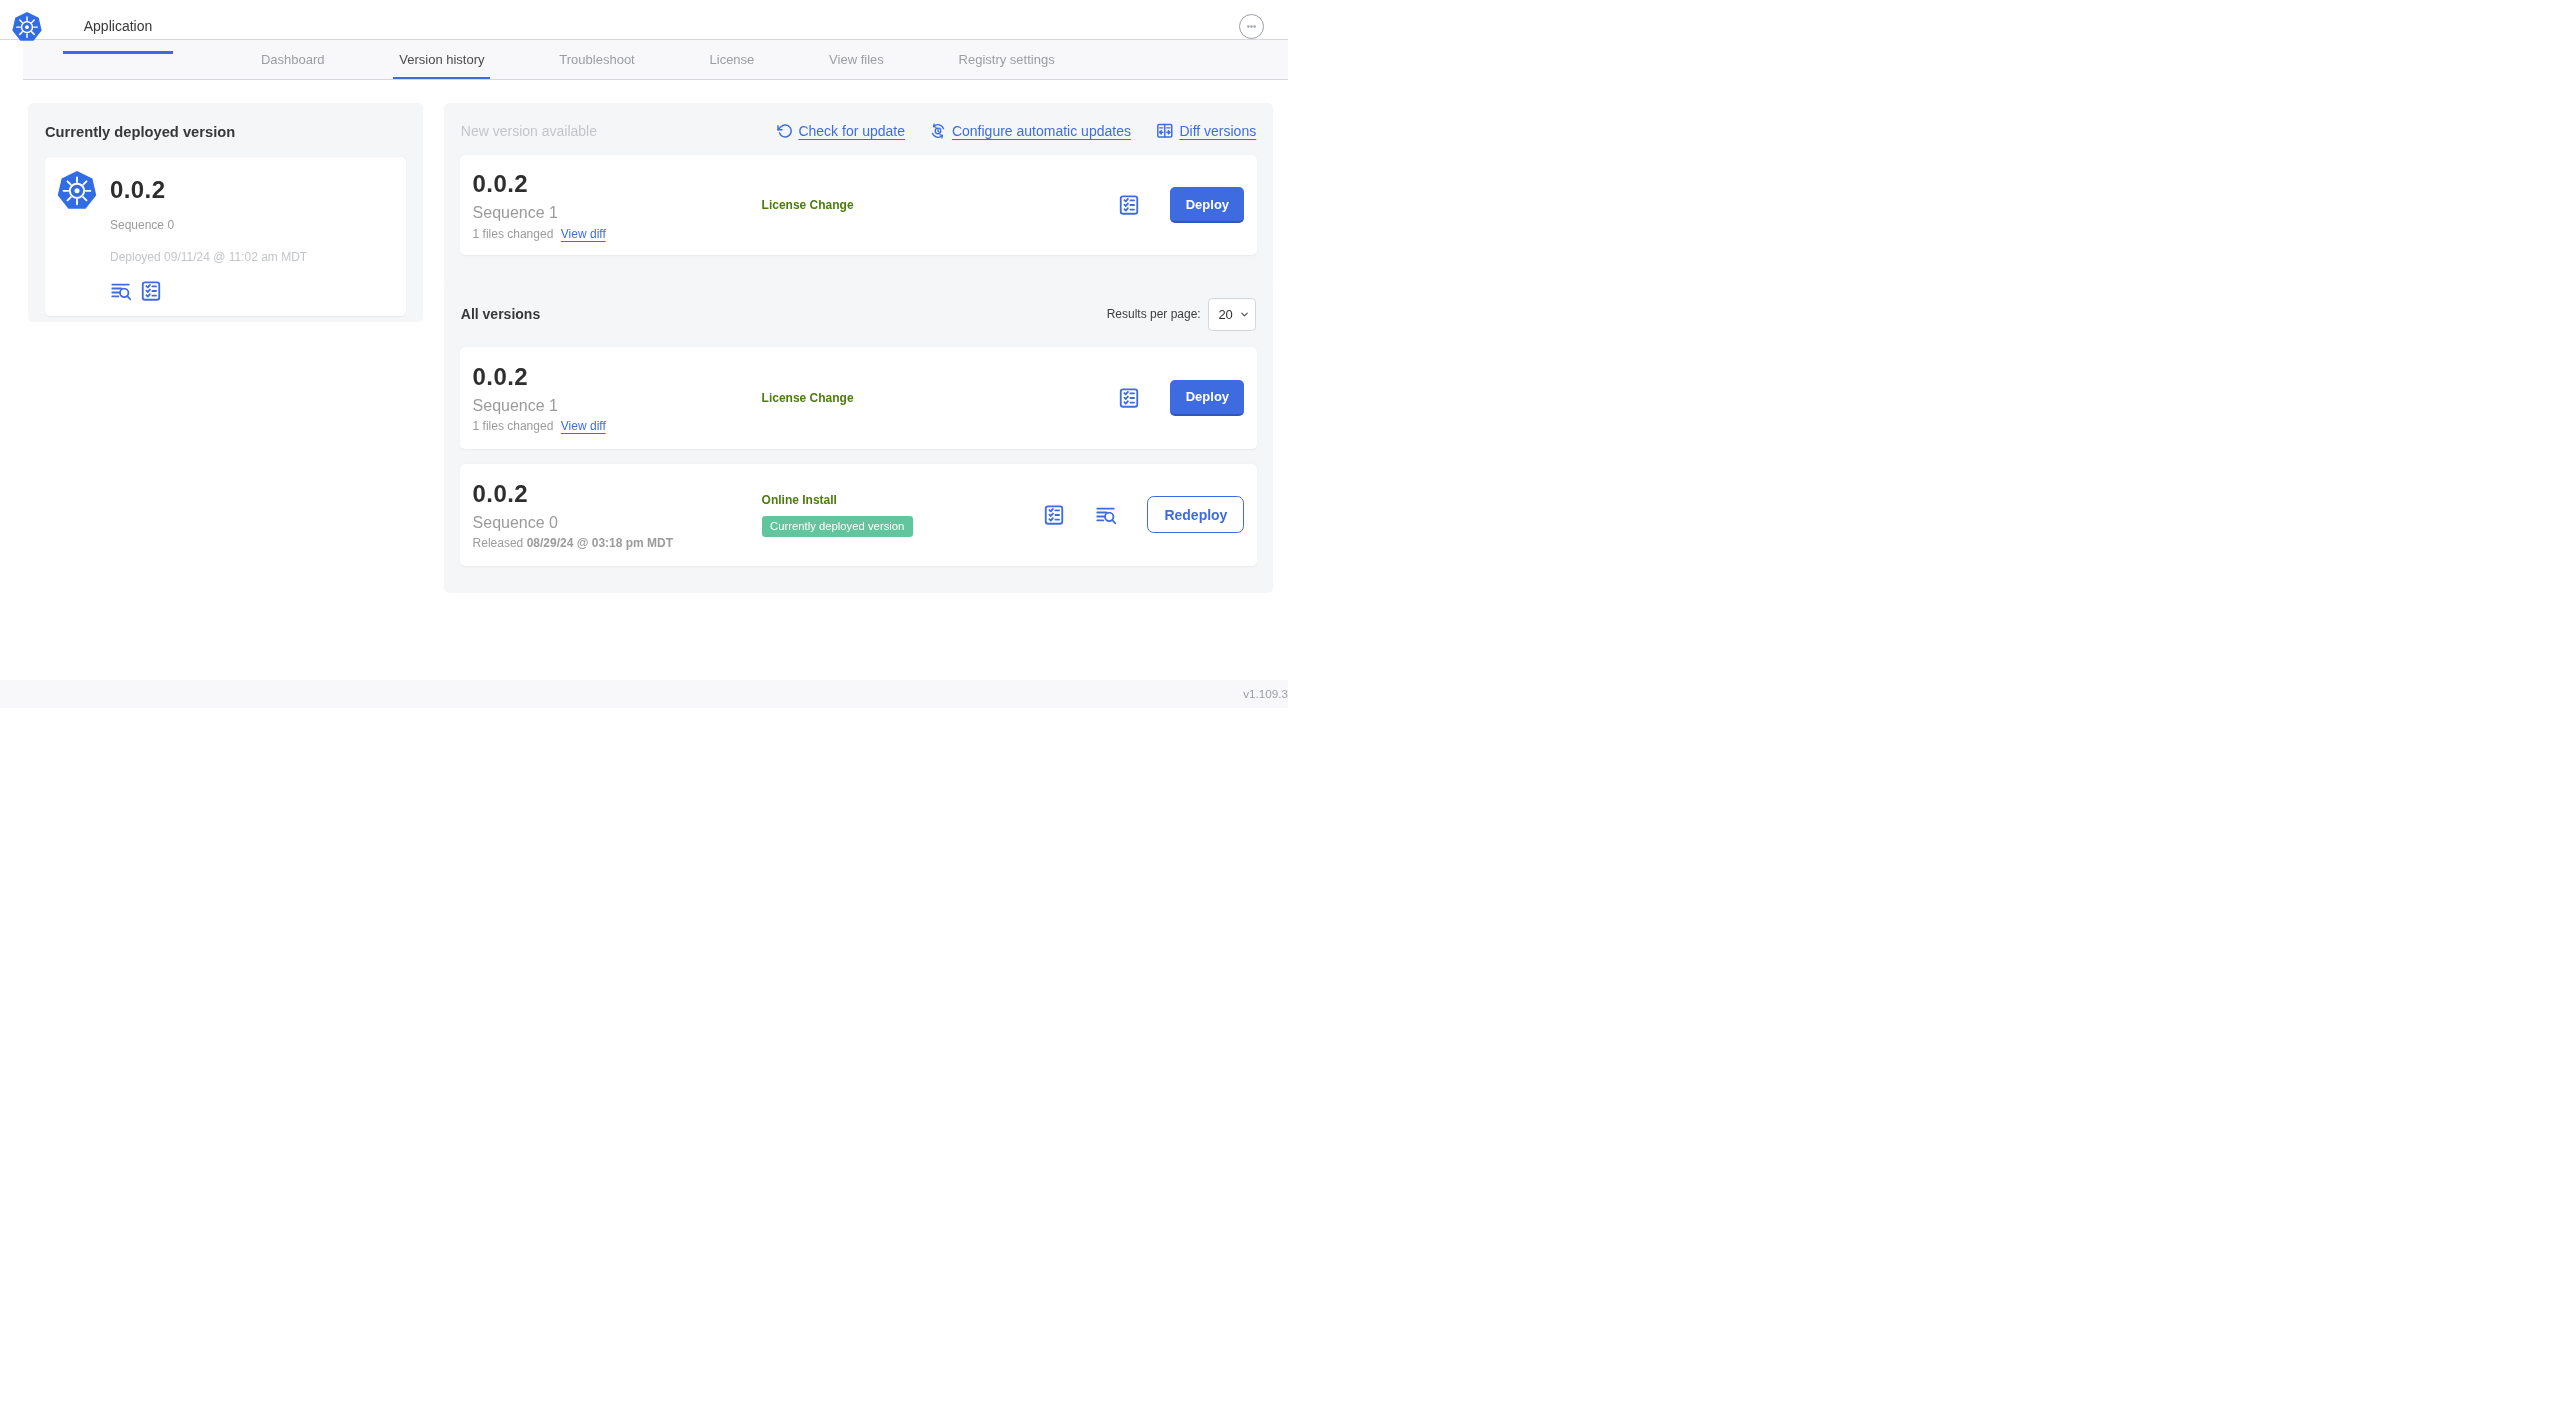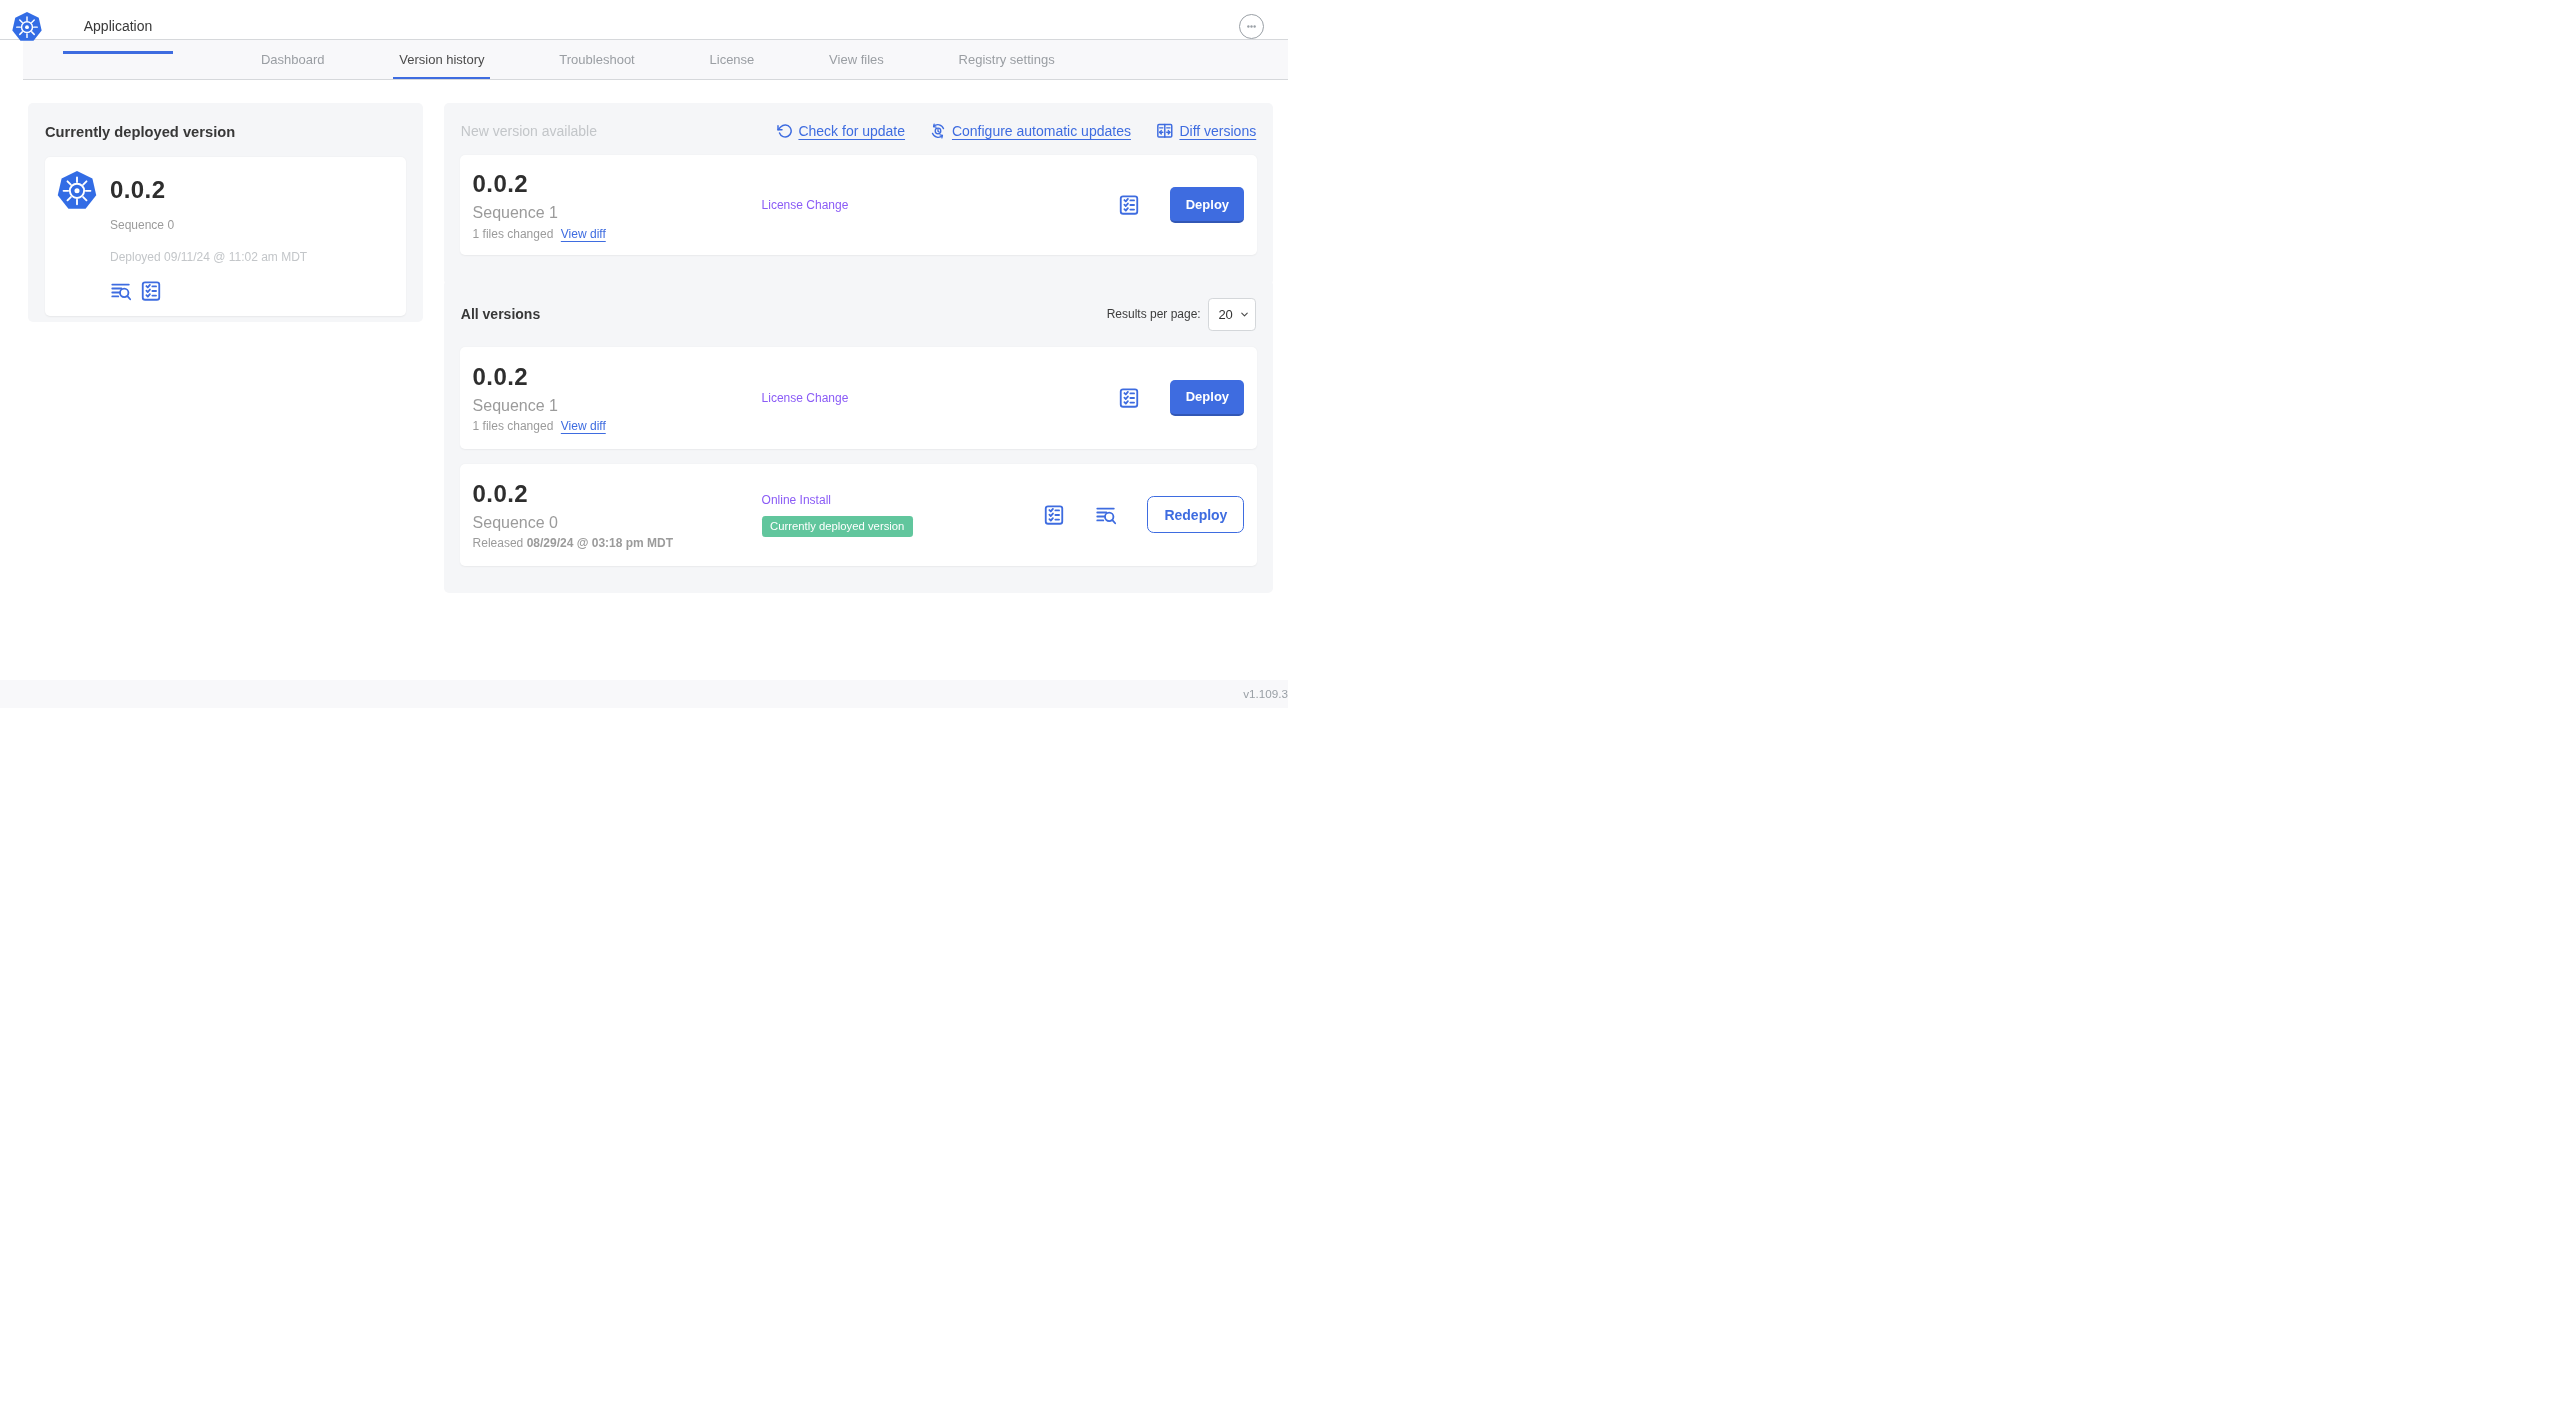--- a/index.html
+++ b/index.html
@@ -88,21 +88,21 @@
   .av-panel .vcard { height:102px; }
   .av-panel .vcard + .vcard { margin-top:15px; }
   .v-left { width:289px; }
   .v-num { font-size:24px; font-weight:800; color:#2e2e2e; letter-spacing:0.4px; }
   .v-seq { font-size:16px; color:#9b9b9b; margin-top:5.9px; }
   .v-files { font-size:12px; color:#9b9b9b; margin-top:4.2px; display:flex; align-items:center; gap:7.5px; }
   .v-files a { color:#3e6ce0; font-weight:500; text-decoration:underline; text-underline-offset:2.5px; cursor:pointer; }
   .v-rel { font-size:12px; color:#9b9b9b; margin-top:4.2px; }
   .v-rel b { font-weight:700; color:#9b9b9b; }
   .v-mid { flex:1; }
-  .v-source { font-size:12px; font-weight:400; color:#8b5cf6; }
+  .v-source { font-size:12px; font-weight:700; color:#4d7c0f; }
   .badge {
     display:inline-block; margin-top:9.2px; background:#61c69d; color:#fff;
     font-size:11.3px; padding:4.2px 8.4px 5px 8.4px; border-radius:3.3px;
   }
   .v-right { display:flex; align-items:center; gap:30px; }
   .icon-btn { background:none; border:none; padding:0; cursor:pointer; display:flex; }
   .btn-primary {
     width:74px; height:36px; background:#3e6ce0; color:#fff; font-size:13px; font-weight:700;
     border:none; border-bottom:2.5px solid #3257b5; border-radius:5px; cursor:pointer; font-family:inherit;
   }

